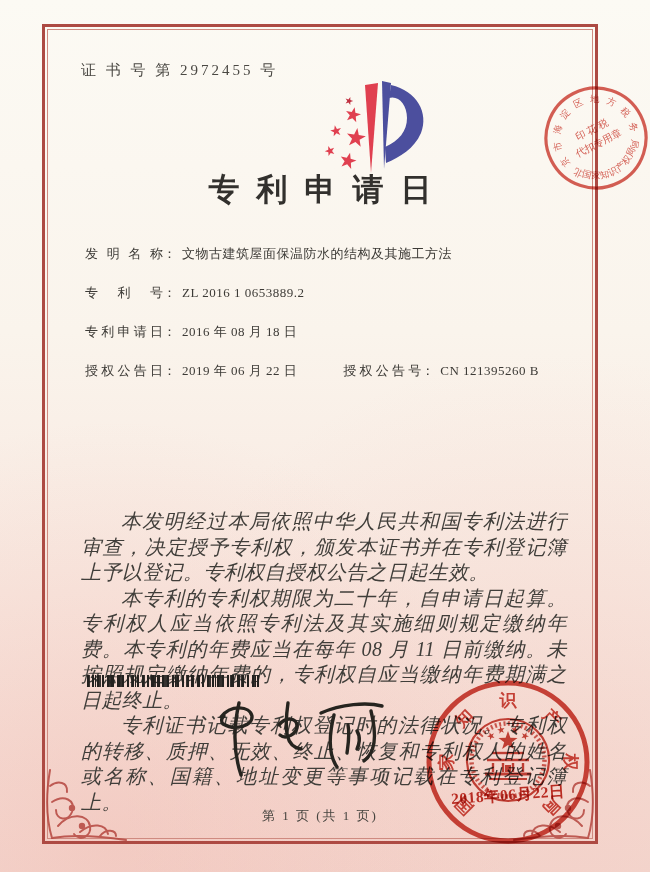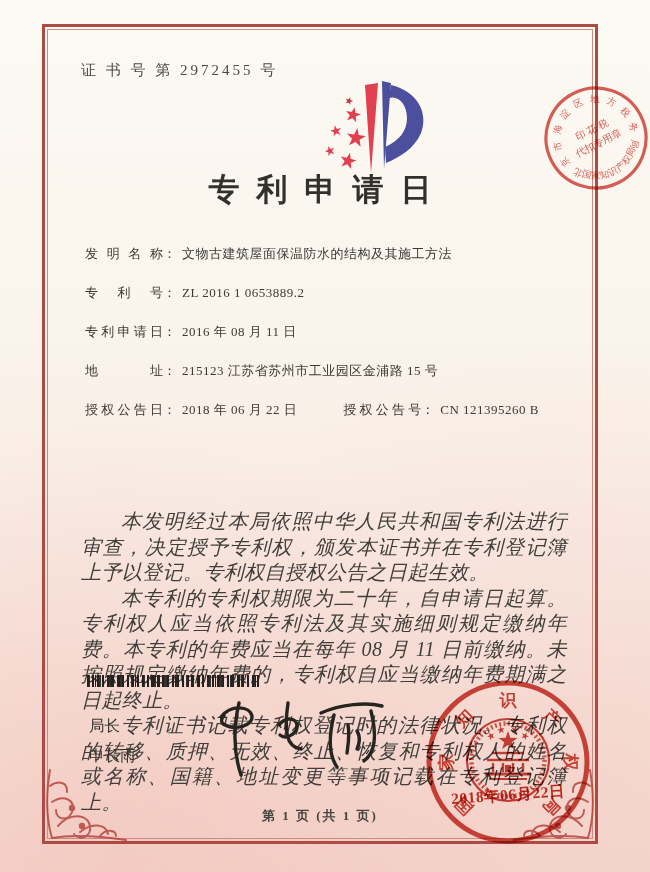--- a/index.html
+++ b/index.html
@@ -29,21 +29,21 @@
     color:#403e3a;text-align:justify;font-style:italic;}
   .paras p{margin:0;text-indent:2em;letter-spacing:.4px;}
   .barcode{left:42px;top:648px;width:172px;height:12px;
     background:
       repeating-linear-gradient(90deg,#23211f 0 2px,transparent 2px 5px),
       repeating-linear-gradient(90deg,#23211f 0 1px,transparent 1px 8px),
       repeating-linear-gradient(90deg,rgba(35,33,31,.9) 0 3px,transparent 3px 11px);
   }
   .director{left:44px;top:684px;font-size:15.5px;color:#36342f;line-height:30px;}
   .footer{left:0;bottom:16px;width:100%;text-align:center;font-size:13px;
-    color:#46443f;letter-spacing:2px;font-weight:bold;}
+    color:#46443f;letter-spacing:2px;}
   .stampish{mix-blend-mode:multiply;}
   .tax-stamp{left:492px;top:52px;width:118px;height:118px;opacity:.88;}
   .tax-stamp text{fill:#d14a40;font-family:"Liberation Serif",serif;}
   .seal{left:376px;top:648px;width:174px;height:174px;opacity:.92;}
   .seal .ring text{fill:#c93b30;font-weight:bold;font-family:"Liberation Serif",serif;}
   .seal-date{left:378px;top:758px;width:170px;text-align:center;font-size:15.5px;
     font-weight:bold;color:#c2352b;letter-spacing:.5px;transform:rotate(-4deg);
     mix-blend-mode:multiply;}
   .signature{left:138px;top:662px;width:215px;height:105px;}
   .corner{position:absolute;width:92px;height:92px;}
@@ -137,42 +137,35 @@
     <div class="abs title">专利申请日</div>
 
     <div class="abs fields">
       <div class="frow">
         <span class="flabel">发明名称</span><span class="fcolon">：</span><span class="fvalue">文物古建筑屋面保温防水的结构及其施工方法</span>
       </div>
       <div class="frow">
         <span class="flabel">专利号</span><span class="fcolon">：</span><span class="fvalue">ZL 2016 1 0653889.2</span>
       </div>
       <div class="frow">
-        <span class="flabel">专利申请日</span><span class="fcolon">：</span><span class="fvalue">2016 年 08 月 11 日</span>
-      </div>
-      <div class="frow">
-        <span class="flabel">地址</span><span class="fcolon">：</span><span class="fvalue">215123 江苏省苏州市工业园区金浦路 15 号</span>
-      </div>
-      <div class="frow">
-        <span class="flabel">授权公告日</span><span class="fcolon">：</span><span class="fvalue">2018 年 06 月 22 日</span><span class="dual-gap"></span><span class="flabel">授权公告号</span><span class="fcolon">：</span><span class="fvalue">CN 121395260 B</span>
+        <span class="flabel">专利申请日</span><span class="fcolon">：</span><span class="fvalue">2016 年 08 月 18 日</span>
+      </div>
+      <div class="frow">
+        <span class="flabel">授权公告日</span><span class="fcolon">：</span><span class="fvalue">2019 年 06 月 22 日</span><span class="dual-gap"></span><span class="flabel">授权公告号</span><span class="fcolon">：</span><span class="fvalue">CN 121395260 B</span>
       </div>
     </div>
 
     <div class="abs paras">
       <p>本发明经过本局依照中华人民共和国专利法进行审查，决定授予专利权，颁发本证书并在专利登记簿上予以登记。专利权自授权公告之日起生效。</p>
       <p>本专利的专利权期限为二十年，自申请日起算。专利权人应当依照专利法及其实施细则规定缴纳年费。本专利的年费应当在每年 08 月 11 日前缴纳。未按照规定缴纳年费的，专利权自应当缴纳年费期满之日起终止。</p>
       <p>专利证书记载专利权登记时的法律状况。专利权的转移、质押、无效、终止、恢复和专利权人的姓名或名称、国籍、地址变更等事项记载在专利登记簿上。</p>
     </div>
 
     <div class="abs barcode"></div>
 
-    <div class="abs director">
-      <div>局长</div>
-      <div>申长雨</div>
-    </div>
 
     <svg class="abs signature" viewBox="0 0 215 105">
       <g stroke="#26241f" stroke-width="3.4" fill="none" stroke-linecap="round">
         <path d="M56,14 C50,40 50,62 58,86"></path>
         <path d="M38,28 C48,15 67,17 69,27 C70,37 52,42 40,35 C38,33 38,29 41,27"></path>
         <path d="M96,36 C103,27 114,29 114,37 C114,45 103,51 97,46"></path>
         <path d="M105,14 C101,42 103,58 118,60"></path>
         <path d="M138,24 C158,15 184,13 199,17"></path>
         <path d="M151,26 C145,50 147,68 154,78"></path>
         <path d="M188,22 C194,46 192,64 181,72"></path>

